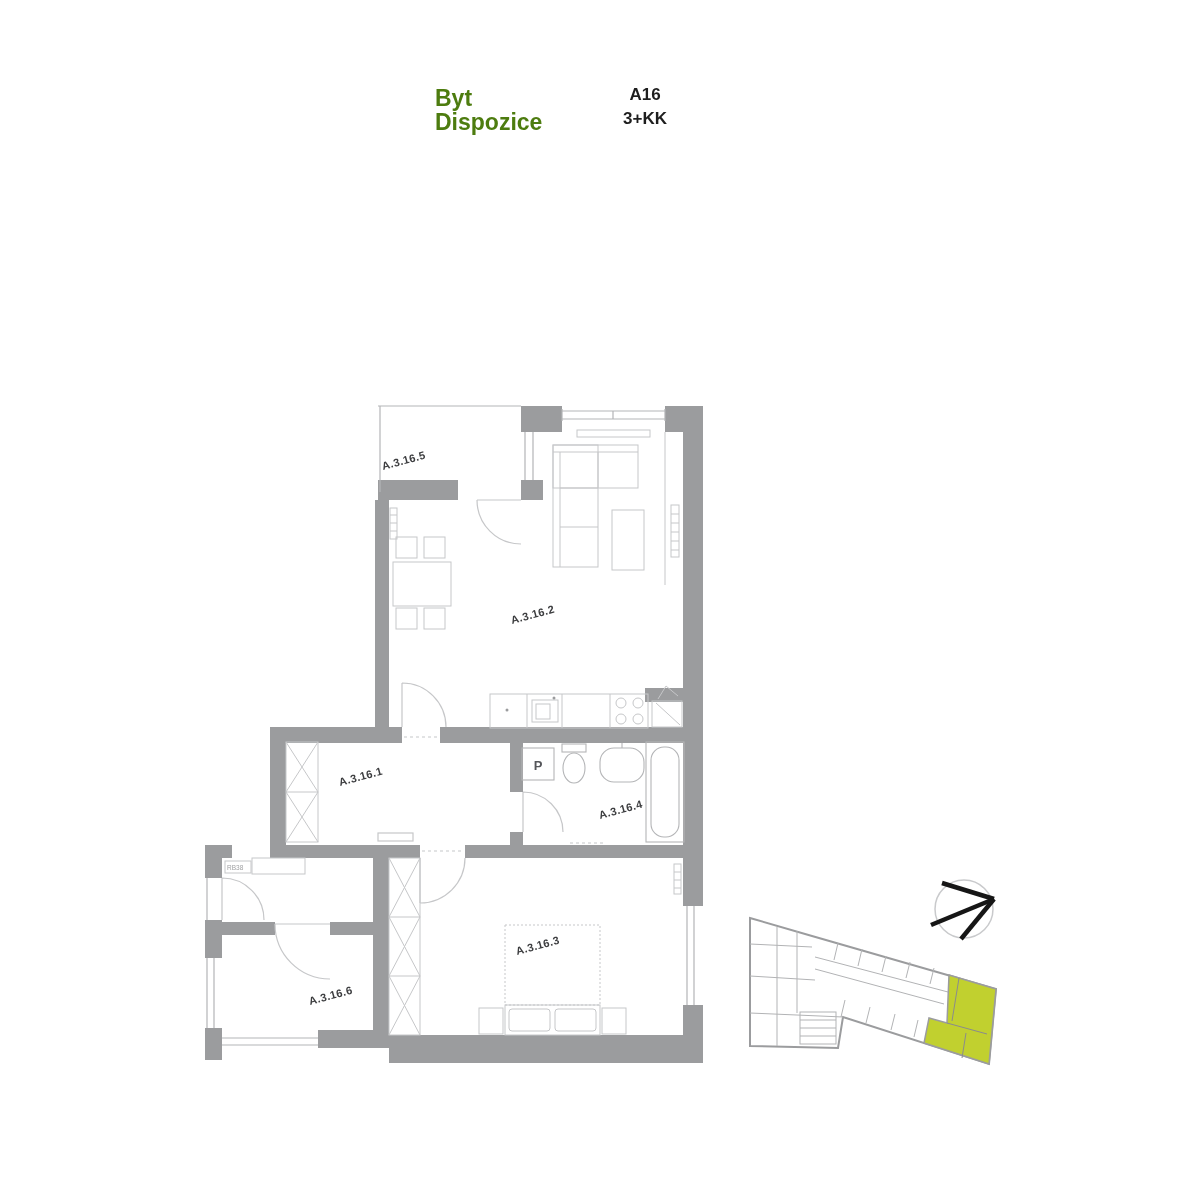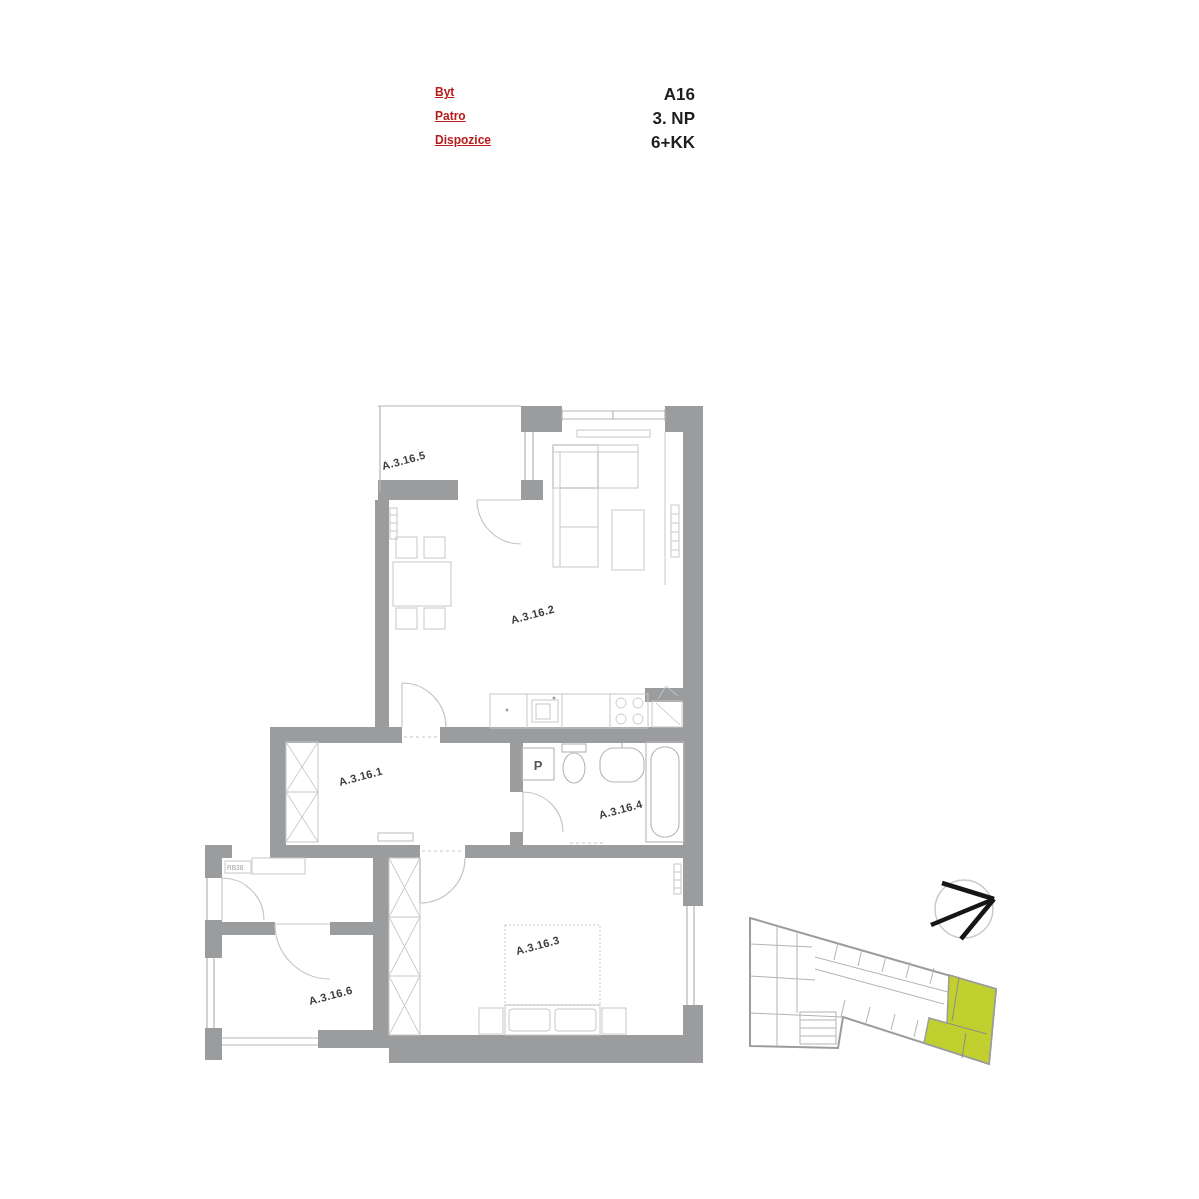--- a/index.html
+++ b/index.html
@@ -1,42 +1,38 @@
 <!DOCTYPE html>
 <html><head>
 <meta charset="utf-8">
 <style>
   html,body{margin:0;padding:0;background:#ffffff;}
   body{width:1199px;height:1199px;position:relative;overflow:hidden;
        font-family:"Liberation Sans", sans-serif;}
   .header{position:absolute;left:435px;top:85px;}
   .header .row{display:flex;height:24px;}
-  .header .lbl{width:160px;font-weight:bold;font-size:12px;color:#b91c1c;text-decoration:underline;}
-  .header .val{width:100px;text-align:right;font-weight:bold;font-size:17px;color:#1e1e1e;}
+  .header .lbl{width:160px;font-weight:bold;font-size:23px;color:#4d7c0f;}
+  .header .val{width:100px;text-align:center;font-weight:bold;font-size:17px;color:#1e1e1e;}
   svg{position:absolute;left:0;top:0;}
   .room-label{font-family:"Liberation Sans",sans-serif;font-weight:bold;
               font-size:11px;letter-spacing:.4px;fill:#3d3e40;}
   .tiny-label{font-family:"Liberation Sans",sans-serif;font-size:6.5px;fill:#9fa0a2;}
   .p-label{font-family:"Liberation Sans",sans-serif;font-weight:bold;font-size:13px;fill:#55565a;}
 </style>
 </head>
 <body>
 
 <div class="header">
   <div class="row">
     <div class="lbl">Byt</div>
     <div class="val">A16</div>
   </div>
   <div class="row">
-    <div class="lbl">Patro</div>
-    <div class="val">3. NP</div>
-  </div>
-  <div class="row">
     <div class="lbl">Dispozice</div>
-    <div class="val">6+KK</div>
+    <div class="val">3+KK</div>
   </div>
 </div>
 
 <svg width="1199" height="1199" viewBox="0 0 1199 1199">
 
   <g>
 
     <g fill="#9b9c9e">
       <rect x="521" y="406" width="41" height="26"></rect>
       <rect x="665" y="406" width="38" height="26"></rect>

